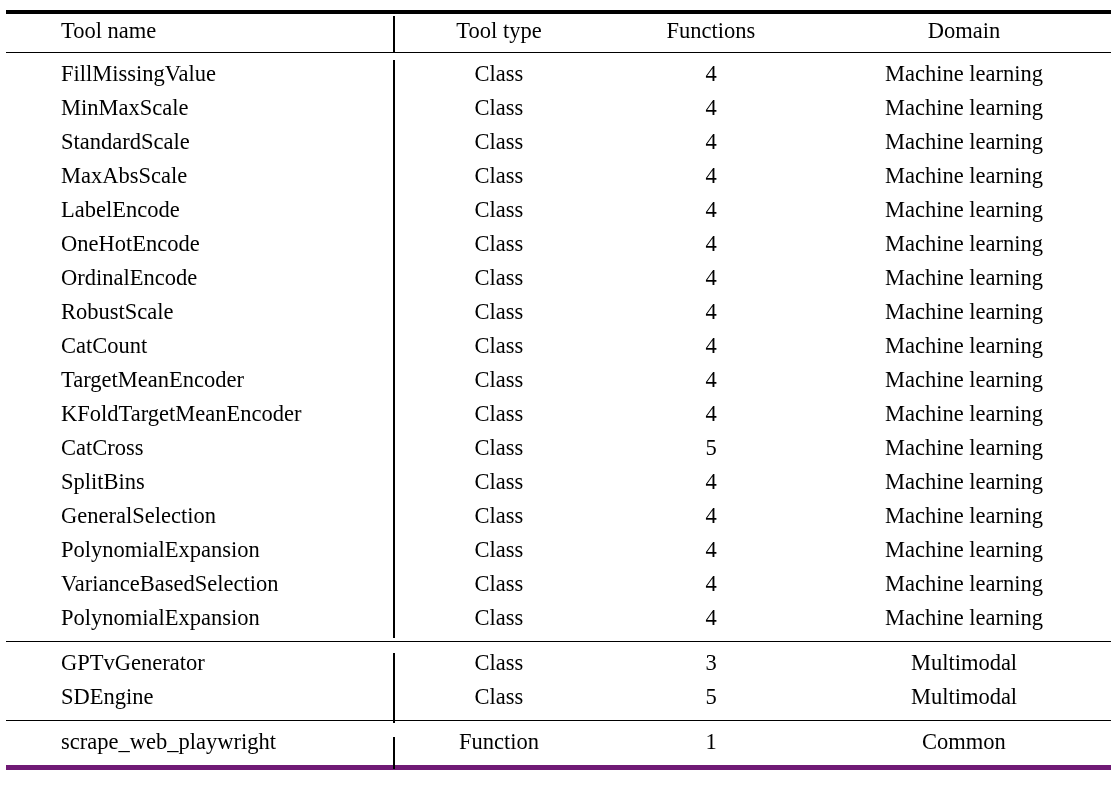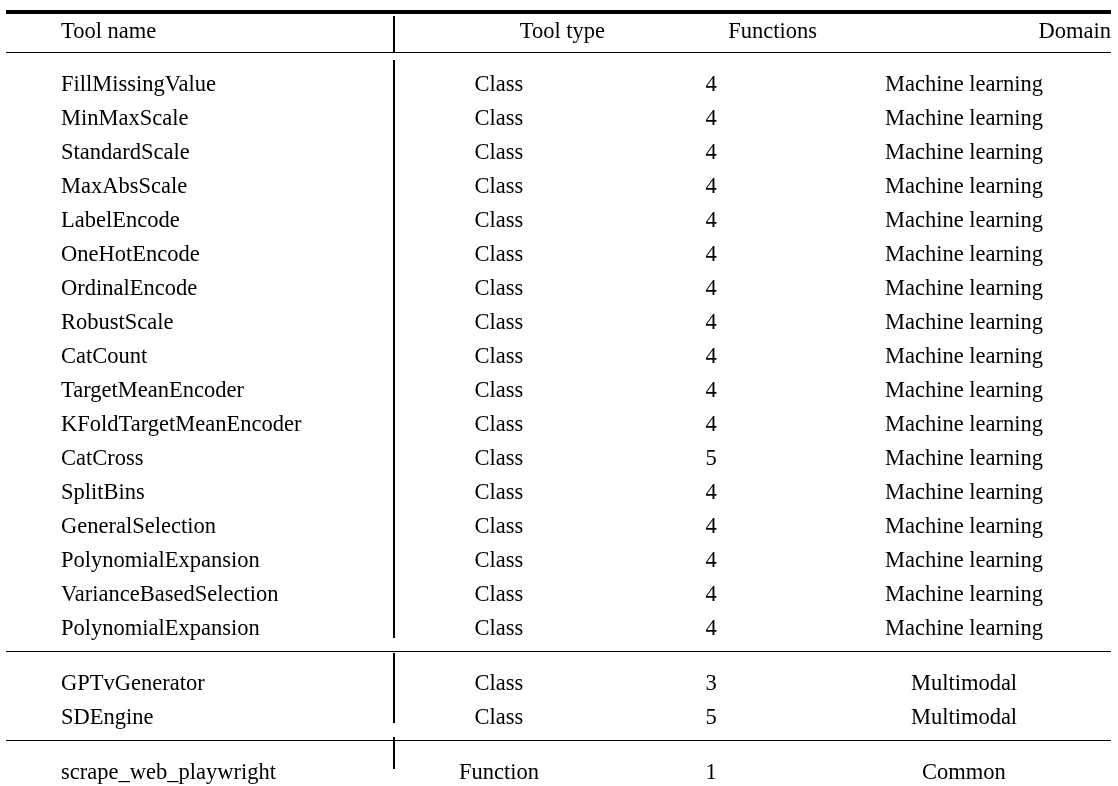--- a/index.html
+++ b/index.html
@@ -39,39 +39,39 @@
   col.c-domain { width: 294px; }
 
   
   .toprule td, .toprule th { border-top: 4px solid #000; }
   .bottomrule td { border-bottom: 5px solid #701a75; }
   .midrule td, .midrule th { border-bottom: 1.6px solid #000; }
 
   thead th {
     font-weight: normal;
     padding: 6px 0 9px 0;
-    text-align: right;
+    text-align: center;
     vertical-align: middle;
     line-height: 1.0;
   }
   thead th.h-name { text-align: left; padding-left: 55px; margin-top: 20px; }
 
   tbody td {
     padding: 0;
     height: 34px;
     line-height: 34px;
     text-align: center;
     vertical-align: middle;
     white-space: nowrap;
   }
   tbody td.t-name {
     text-align: left;
     padding-left: 55px;
   }
-  tbody tr.first-in-block td { padding-top: 14px; }
+  tbody tr.first-in-block td { padding-top: 4px; }
   tbody tr.last-in-block td { padding-bottom: 6px; margin-top: 8px; }
 
   
   .vrule {
     position: absolute;
     left: 393px;
     width: 1.6px;
     background: #000;
   }
   .vrule.v-head   { top: 16px;  height: 36px; }

